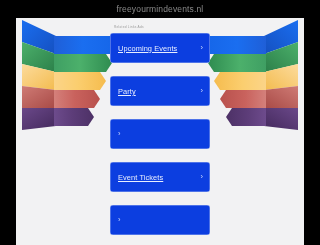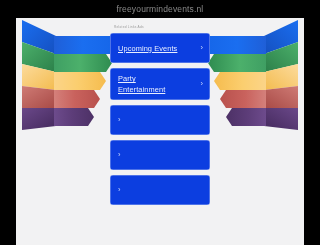--- a/index.html
+++ b/index.html
@@ -73,21 +73,21 @@
     margin: 8px 0 4px 4px;
     line-height: 1;
     white-space: nowrap;
     transform: scale(1);
     transform-origin: left center;
   }
 
   .link-card {
     background: #0c3ee0;
     border-radius: 3px;
-    margin-bottom: 5px;
+    margin-bottom: 13px;
     min-height: 30px;
     display: flex;
     align-items: center;
     justify-content: space-between;
     padding: 5px 7px 5px 8px;
     box-sizing: border-box;
     cursor: pointer;
     box-shadow: 0 0 0 0.5px rgba(255,255,255,0.55) inset;
   }
   .link-card-label {
@@ -211,30 +211,32 @@
     <div class="link-card">
       <span class="link-card-label">
         <span>Upcoming Events</span>
       </span>
       <span class="link-card-chevron">›</span>
     </div>
 
     <div class="link-card">
       <span class="link-card-label">
         <span>Party</span>
-        <span class="l2">Entertainment</span>
       </span>
       <span class="link-card-chevron">›</span>
     </div>
 
     <div class="link-card">
       <span class="link-card-chevron">›</span>
     </div>
 
     <div class="link-card">
+      <span class="link-card-label">
+        <span>Event Tickets</span>
+      </span>
       <span class="link-card-chevron">›</span>
     </div>
 
     <div class="link-card">
       <span class="link-card-chevron">›</span>
     </div>
 
   </div>
 </div>
 

